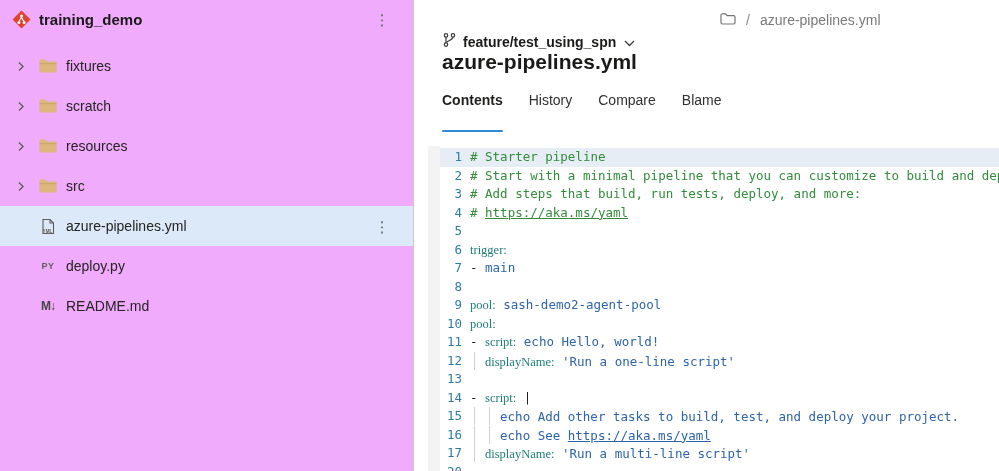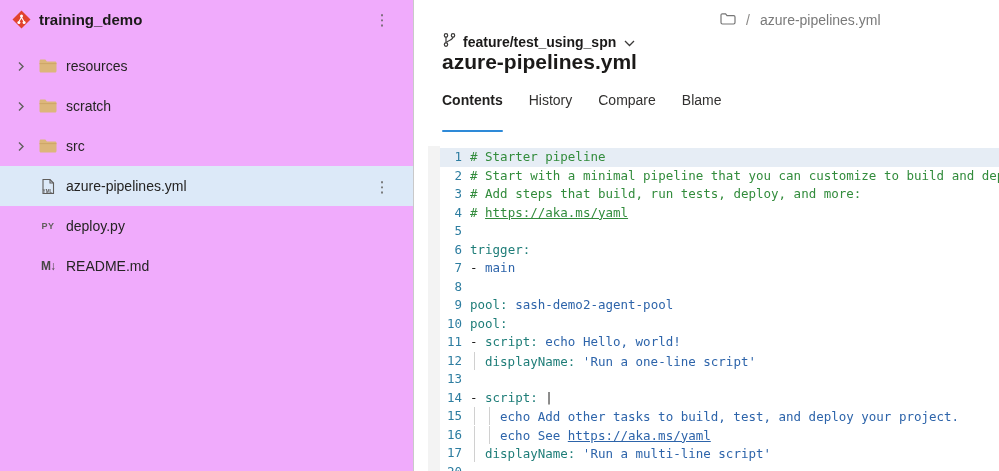--- a/index.html
+++ b/index.html
@@ -43,21 +43,21 @@
   
   .codewrap { display:flex; margin:14px 0 0 14px; height:333px; overflow:hidden; }
   .margin-strip { width:12px; flex:none; background:#f3f3f3; }
   .code-lines { flex:1; min-width:0; overflow:hidden; padding-top:2px;
                 font-family:"DejaVu Sans Mono", monospace; font-size:12.5px; }
   .code-line { display:flex; height:18.5px; line-height:18.5px; white-space:pre; }
   .code-line.hl { background:#e6edf5; }
   .ln { width:30px; flex:none; text-align:right; padding-right:8px; color:#2d7da0; cursor:pointer; }
   .lc { flex:1; min-width:0; white-space:pre; overflow:hidden; }
   .tok-comment { color:#328c3c; }
-  .tok-key { color:#1e7d78; }
+  .tok-key { color:#1e7d78;font-family:Liberation Serif, serif; }
   .tok-value { color:#2d64aa; }
   .tok-punct { color:#201f1e; }
   .tok-link-green { color:#328c3c; text-decoration:underline; cursor:pointer; }
   .tok-link-blue { color:#2d64aa; text-decoration:underline; cursor:pointer; }
   .tok-guide { display:inline-block; width:1.5ch; margin-left:0.5ch; height:18px;
                vertical-align:-4px; border-left:1px solid #d0d0d0; }
 </style>
 </head>
 <body>
 
@@ -83,35 +83,49 @@
             <svg width="10" height="11" viewBox="0 0 10 11" fill="none" stroke="#605e5c" stroke-width="1.4">
               <path d="M3 1.5 l4 4 -4 4"></path>
             </svg>
           </span>
           <span class="ficon">
             <svg width="18" height="14" viewBox="0 0 18 14">
               <path d="M0.5 2 c0-0.8 0.6-1.5 1.4-1.5 h4.4 l1.6 2 h8.2 c0.8 0 1.4 0.6 1.4 1.4 v8.1 c0 0.8 -0.6 1.5 -1.4 1.5 h-14.2 c-0.8 0 -1.4 -0.7 -1.4 -1.5 z" fill="#dcb67a"></path>
               <path d="M0.5 4.6 h17" stroke="#c9a263" stroke-width="0.8"></path>
             </svg>
           </span>
+          <span class="flabel">fixtures</span>
+        </div>
+        <div class="tree-row">
+          <span class="twisty">
+            <svg width="10" height="11" viewBox="0 0 10 11" fill="none" stroke="#605e5c" stroke-width="1.4">
+              <path d="M3 1.5 l4 4 -4 4"></path>
+            </svg>
+          </span>
+          <span class="ficon">
+            <svg width="18" height="14" viewBox="0 0 18 14">
+              <path d="M0.5 2 c0-0.8 0.6-1.5 1.4-1.5 h4.4 l1.6 2 h8.2 c0.8 0 1.4 0.6 1.4 1.4 v8.1 c0 0.8 -0.6 1.5 -1.4 1.5 h-14.2 c-0.8 0 -1.4 -0.7 -1.4 -1.5 z" fill="#dcb67a"></path>
+              <path d="M0.5 4.6 h17" stroke="#c9a263" stroke-width="0.8"></path>
+            </svg>
+          </span>
+          <span class="flabel">scratch</span>
+        </div>
+        <div class="tree-row">
+          <span class="twisty">
+            <svg width="10" height="11" viewBox="0 0 10 11" fill="none" stroke="#605e5c" stroke-width="1.4">
+              <path d="M3 1.5 l4 4 -4 4"></path>
+            </svg>
+          </span>
+          <span class="ficon">
+            <svg width="18" height="14" viewBox="0 0 18 14">
+              <path d="M0.5 2 c0-0.8 0.6-1.5 1.4-1.5 h4.4 l1.6 2 h8.2 c0.8 0 1.4 0.6 1.4 1.4 v8.1 c0 0.8 -0.6 1.5 -1.4 1.5 h-14.2 c-0.8 0 -1.4 -0.7 -1.4 -1.5 z" fill="#dcb67a"></path>
+              <path d="M0.5 4.6 h17" stroke="#c9a263" stroke-width="0.8"></path>
+            </svg>
+          </span>
           <span class="flabel">resources</span>
-        </div>
-        <div class="tree-row">
-          <span class="twisty">
-            <svg width="10" height="11" viewBox="0 0 10 11" fill="none" stroke="#605e5c" stroke-width="1.4">
-              <path d="M3 1.5 l4 4 -4 4"></path>
-            </svg>
-          </span>
-          <span class="ficon">
-            <svg width="18" height="14" viewBox="0 0 18 14">
-              <path d="M0.5 2 c0-0.8 0.6-1.5 1.4-1.5 h4.4 l1.6 2 h8.2 c0.8 0 1.4 0.6 1.4 1.4 v8.1 c0 0.8 -0.6 1.5 -1.4 1.5 h-14.2 c-0.8 0 -1.4 -0.7 -1.4 -1.5 z" fill="#dcb67a"></path>
-              <path d="M0.5 4.6 h17" stroke="#c9a263" stroke-width="0.8"></path>
-            </svg>
-          </span>
-          <span class="flabel">scratch</span>
         </div>
         <div class="tree-row">
           <span class="twisty">
             <svg width="10" height="11" viewBox="0 0 10 11" fill="none" stroke="#605e5c" stroke-width="1.4">
               <path d="M3 1.5 l4 4 -4 4"></path>
             </svg>
           </span>
           <span class="ficon">
             <svg width="18" height="14" viewBox="0 0 18 14">
               <path d="M0.5 2 c0-0.8 0.6-1.5 1.4-1.5 h4.4 l1.6 2 h8.2 c0.8 0 1.4 0.6 1.4 1.4 v8.1 c0 0.8 -0.6 1.5 -1.4 1.5 h-14.2 c-0.8 0 -1.4 -0.7 -1.4 -1.5 z" fill="#dcb67a"></path>

